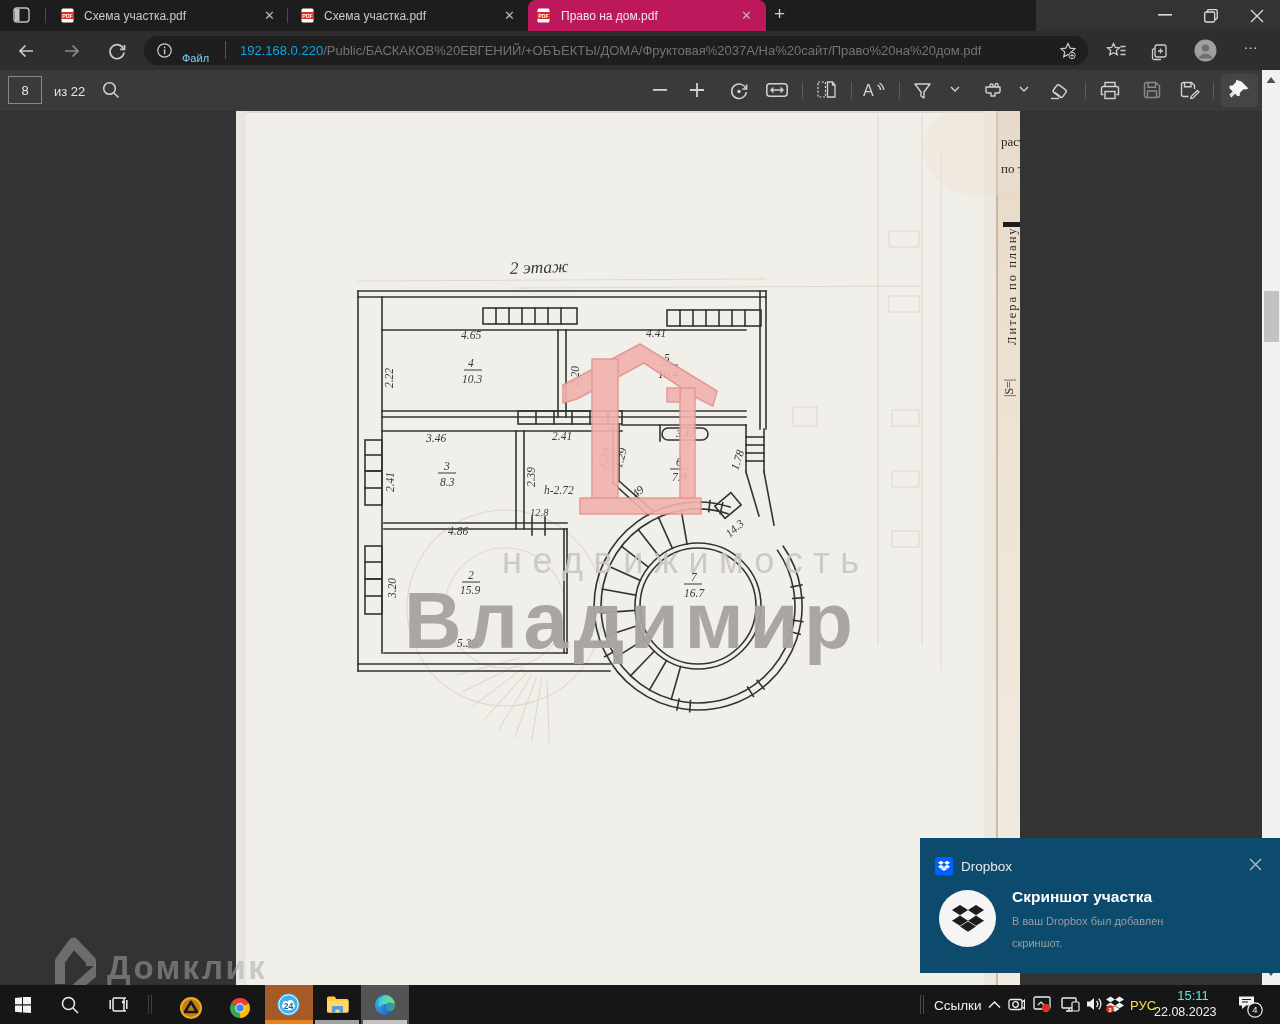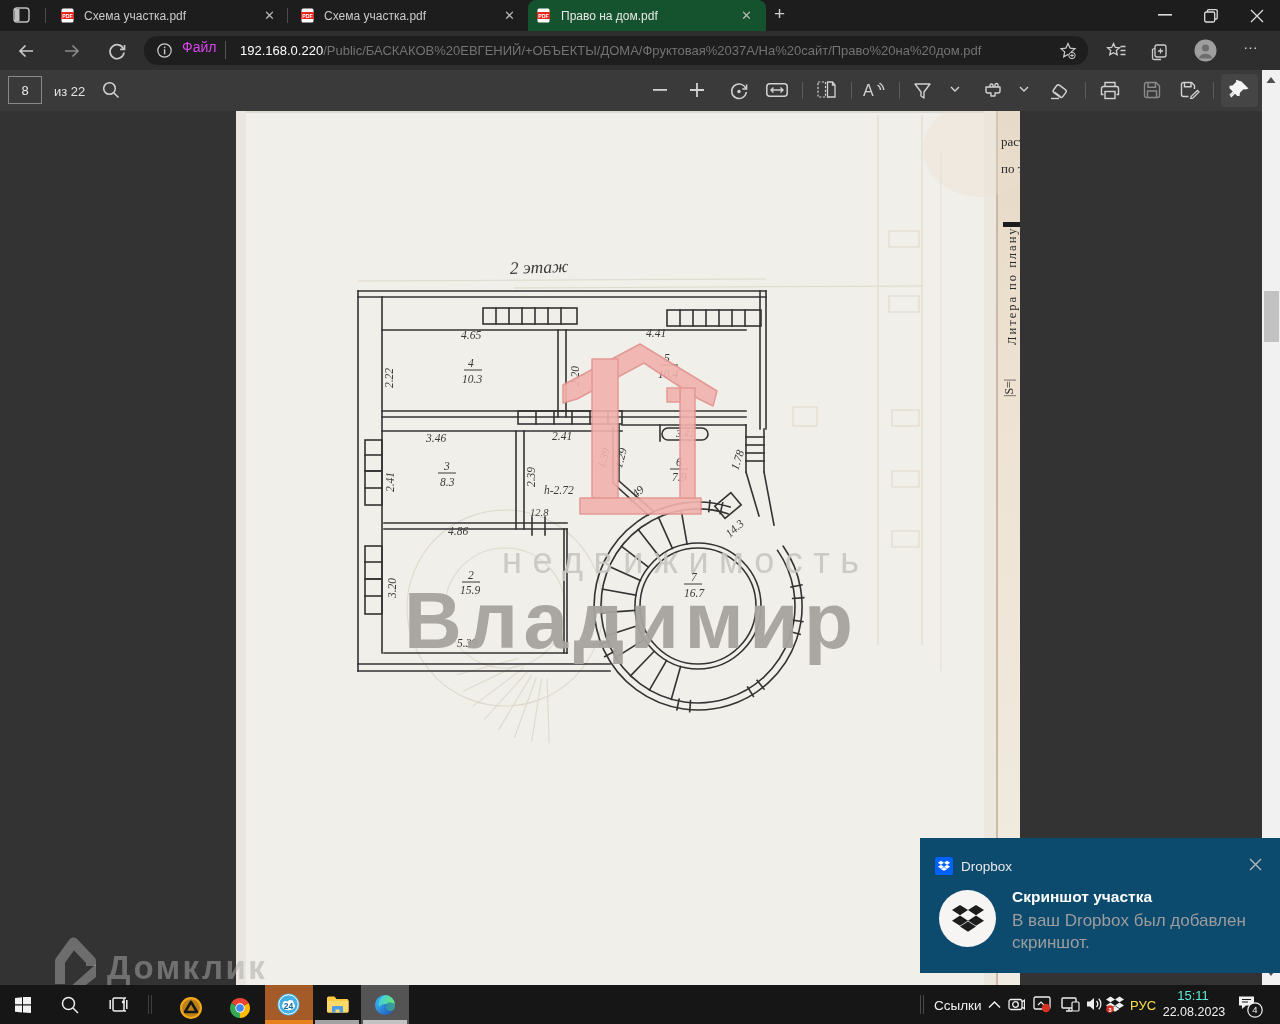--- a/index.html
+++ b/index.html
@@ -1,19 +1,19 @@
 <!DOCTYPE html>
 <html><head><meta charset="utf-8">
 <style>
 *{margin:0;padding:0;box-sizing:border-box}
 html,body{width:1280px;height:1024px;overflow:hidden;background:#333;font-family:"Liberation Sans",sans-serif}
 .abs{position:absolute}
 #root{position:relative;width:1280px;height:1024px}
 
-#tabbar{position:absolute;left:0;top:0;width:1280px;height:31px;background:#1d1d1d}
+#tabbar{position:absolute;left:0;top:0;width:1036px;height:31px;background:#1d1d1d}
 .tab{position:absolute;top:0;height:31px;color:#cacaca;font-size:12px}
 .tabttl{position:absolute;top:9px;white-space:nowrap;overflow:hidden}
 .tabx{position:absolute;top:8px;color:#b9b9b9;font-size:13px}
 .tsep{position:absolute;top:8px;width:1px;height:15px;background:#4b4b4b}
 .pdficon{position:absolute;width:13px;height:15px;top:8px}
 
 #navbar{position:absolute;left:0;top:31px;width:1280px;height:39px;background:#2e2e2e}
 #pill{position:absolute;left:144px;top:5px;width:944px;height:29px;border-radius:14px;background:#1e1e1e;color:#e6e6e6;font-size:13px}
 
 #pdfbar{position:absolute;left:0;top:70px;width:1262px;height:41px;background:#3a3a3a;color:#d6d6d6}
@@ -52,21 +52,21 @@
   <div class="tsep" style="left:287px"></div>
   <div class="tab" style="left:296px;width:230px">
     <svg class="pdficon" style="left:5px" viewBox="0 0 13 15">
           <rect x="0.5" y="0.5" width="12" height="14" rx="1.5" fill="#fff"></rect>
           <rect x="0" y="4" width="13" height="7" rx="1" fill="#e8271c"></rect>
           <text x="6.5" y="9.6" font-size="5.2" fill="#fff" text-anchor="middle" font-family="Liberation Sans" font-weight="bold">PDF</text>
         </svg>
     <div class="tabttl" style="left:28px;width:175px">Схема участка.pdf</div>
     <div class="tabx" style="left:208px">✕</div>
   </div>
-  <div class="tab" style="left:528px;width:238px;background:#14532d;border-radius:8px 8px 0 0;color:#e8e8e8">
+  <div class="tab" style="left:528px;width:238px;background:#be185d;border-radius:8px 8px 0 0;color:#e8e8e8">
     <svg class="pdficon" style="left:9px" viewBox="0 0 13 15">
           <rect x="0.5" y="0.5" width="12" height="14" rx="1.5" fill="#fff"></rect>
           <rect x="0" y="4" width="13" height="7" rx="1" fill="#e8271c"></rect>
           <text x="6.5" y="9.6" font-size="5.2" fill="#fff" text-anchor="middle" font-family="Liberation Sans" font-weight="bold">PDF</text>
         </svg>
     <div class="tabttl" style="left:33px;width:178px">Право на дом.pdf</div>
     <div class="tabx" style="left:213px">✕</div>
   </div>
   <div class="abs" style="left:774px;top:3px;color:#ccc;font-size:19px;font-weight:400">+</div>
   <svg class="abs" style="left:1158px;top:14px" width="14" height="3" viewBox="0 0 14 3">
@@ -91,23 +91,23 @@
   <svg class="abs" style="left:107px;top:10px" width="20" height="20" viewBox="0 0 20 20">
         <path d="M16.5 8 A7 7 0 1 0 17 11.5" fill="none" stroke="#c9c9c9" stroke-width="1.7"></path>
         <path d="M17.5 4 v4.4 h-4.4" fill="none" stroke="#c9c9c9" stroke-width="1.7"></path>
       </svg>
   <div id="pill">
     <svg class="abs" style="left:13px;top:7px" width="15" height="15" viewBox="0 0 15 15">
           <circle cx="7.5" cy="7.5" r="6.7" fill="none" stroke="#cdcdcd" stroke-width="1.2"></circle>
           <rect x="6.9" y="3.6" width="1.4" height="1.6" fill="#cdcdcd"></rect>
           <rect x="6.9" y="6.3" width="1.4" height="5" fill="#cdcdcd"></rect>
         </svg>
-    <div class="abs" style="left:38px;top:3px;font-size:14px;color:#d946ef">Файл</div>
+    <div class="abs" style="left:38px;top:16px;font-size:11px;color:#7dd3fc">Файл</div>
     <div class="abs" style="left:81px;top:5px;width:1px;height:18px;background:#555"></div>
-    <div class="abs" style="left:96px;top:7px;font-size:13px;white-space:nowrap"><span style="color:#ffffff">192.168.0.220</span><span style="color:#737373">/Public/БАСКАКОВ%20ЕВГЕНИЙ/+ОБЪЕКТЫ/ДОМА/Фруктовая%2037А/На%20сайт/Право%20на%20дом.pdf</span></div>
+    <div class="abs" style="left:96px;top:7px;font-size:13px;white-space:nowrap"><span style="color:#0ea5e9">192.168.0.220</span><span style="color:#737373">/Public/БАСКАКОВ%20ЕВГЕНИЙ/+ОБЪЕКТЫ/ДОМА/Фруктовая%2037А/На%20сайт/Право%20на%20дом.pdf</span></div>
     <svg class="abs" style="left:915px;top:6px" width="18" height="18" viewBox="0 0 18 18">
           <path d="M9 1.5 l2.1 4.6 4.9.5-3.7 3.3 1 4.9L9 12.4 4.7 14.8l1-4.9L2 6.6l4.9-.5z" fill="none" stroke="#cdcdcd" stroke-width="1.2"></path>
           <circle cx="13" cy="13.5" r="3.6" fill="#1e1e1e"></circle>
           <circle cx="13" cy="13.5" r="3.2" fill="none" stroke="#cdcdcd" stroke-width="1"></circle>
           <path d="M13 11.8 v3.4 M11.3 13.5 h3.4" stroke="#cdcdcd" stroke-width="1"></path>
         </svg>
   </div>
   <svg class="abs" style="left:1106px;top:10px" width="21" height="20" viewBox="0 0 21 20">
         <path d="M7.5 2.5 l1.8 3.9 4.2.4-3.2 2.8.9 4.2-3.7-2.1-3.7 2.1.9-4.2L1.5 6.8l4.2-.4z" fill="none" stroke="#cdcdcd" stroke-width="1.3"></path>
         <path d="M14.5 5.5 h5 M14.5 9.5 h5 M14.5 13.5 h5" stroke="#cdcdcd" stroke-width="1.3"></path>
@@ -480,21 +480,21 @@
   <svg class="abs" style="left:32px;top:67px" width="32" height="28" viewBox="0 0 32 28">
         <g fill="#1c1c1c">
           <path d="M8 0 L16 5.1 8 10.2 0 5.1z"></path>
           <path d="M24 0 L32 5.1 24 10.2 16 5.1z"></path>
           <path d="M8 10.6 L16 15.7 8 20.8 0 15.7z"></path>
           <path d="M24 10.6 L32 15.7 24 20.8 16 15.7z"></path>
           <path d="M16 16.5 L24 21.6 16 26.7 8 21.6z"></path>
         </g>
       </svg>
   <div class="abs" style="left:92px;top:50px;font-size:15.5px;font-weight:bold;color:#fff">Скриншот участка</div>
-  <div class="abs" style="left:92px;top:72px;font-size:17px;color:#9d9d9d;line-height:22px">В ваш Dropbox был добавлен<br>скриншот.</div>
+  <div class="abs" style="left:92px;top:72px;font-size:11px;color:#9d9d9d;line-height:22px">В ваш Dropbox был добавлен<br>скриншот.</div>
 </div>
 
 <div id="taskbar">
 
   <svg class="abs" style="left:15px;top:12px" width="16" height="16" viewBox="0 0 16 16">
         <g fill="#f2f2f2">
           <path d="M0 1 L7 0.2 V7.3 H0z"></path>
           <path d="M8 0.1 L16 -0.8 16 7.3 8 7.3z M8 0.1 L16 0 V7.3 H8z"></path>
           <path d="M0 8.4 H7 V15.5 L0 14.7z"></path>
           <path d="M8 8.4 H16 V16 L8 15.6z"></path>
@@ -592,21 +592,21 @@
           <path d="M13.5 0.5 L18 3.4 13.5 6.3 9 3.4z"></path>
           <path d="M4.5 6.5 L9 9.4 4.5 12.3 0 9.4z"></path>
           <path d="M13.5 6.5 L18 9.4 13.5 12.3 9 9.4z"></path>
           <path d="M9 10 L13.5 12.9 9 15.8 4.5 12.9z"></path>
         </g>
         <circle cx="4" cy="13" r="3.8" fill="#d93025"></circle>
         <text x="4" y="15.6" text-anchor="middle" font-size="5.5" fill="#fff" font-weight="bold" font-family="Liberation Sans">3</text>
       </svg>
   <div class="abs" style="left:1130px;top:13px;font-size:13px;color:#fde047">РУС</div>
   <div class="abs" style="left:1160px;top:3px;width:66px;text-align:center;font-size:13px;color:#5eead4">15:11</div>
-  <div class="abs" style="left:1154px;top:20px;width:80px;text-align:center;font-size:12.5px;color:#f0f0f0">22.08.2023</div>
+  <div class="abs" style="left:1154px;top:20px;width:80px;text-align:left;font-size:12.5px;color:#f0f0f0">22.08.2023</div>
   <svg class="abs" style="left:1238px;top:10px" width="17" height="15" viewBox="0 0 17 15">
         <path d="M1 1.5 h15 v9 h-8 l-4 3.5 v-3.5 h-3z" fill="#f0f0f0"></path>
         <path d="M4 4.5 h9 M4 7 h6" stroke="#161616" stroke-width="1.2"></path>
       </svg>
   <circle-badge></circle-badge>
   <svg class="abs" style="left:1247px;top:17px" width="16" height="16" viewBox="0 0 16 16">
         <circle cx="8" cy="8" r="7.2" fill="#161616" stroke="#f0f0f0" stroke-width="1.2"></circle>
         <text x="8" y="11.4" text-anchor="middle" font-size="9.5" fill="#f0f0f0" font-family="Liberation Sans">4</text>
       </svg>
 

